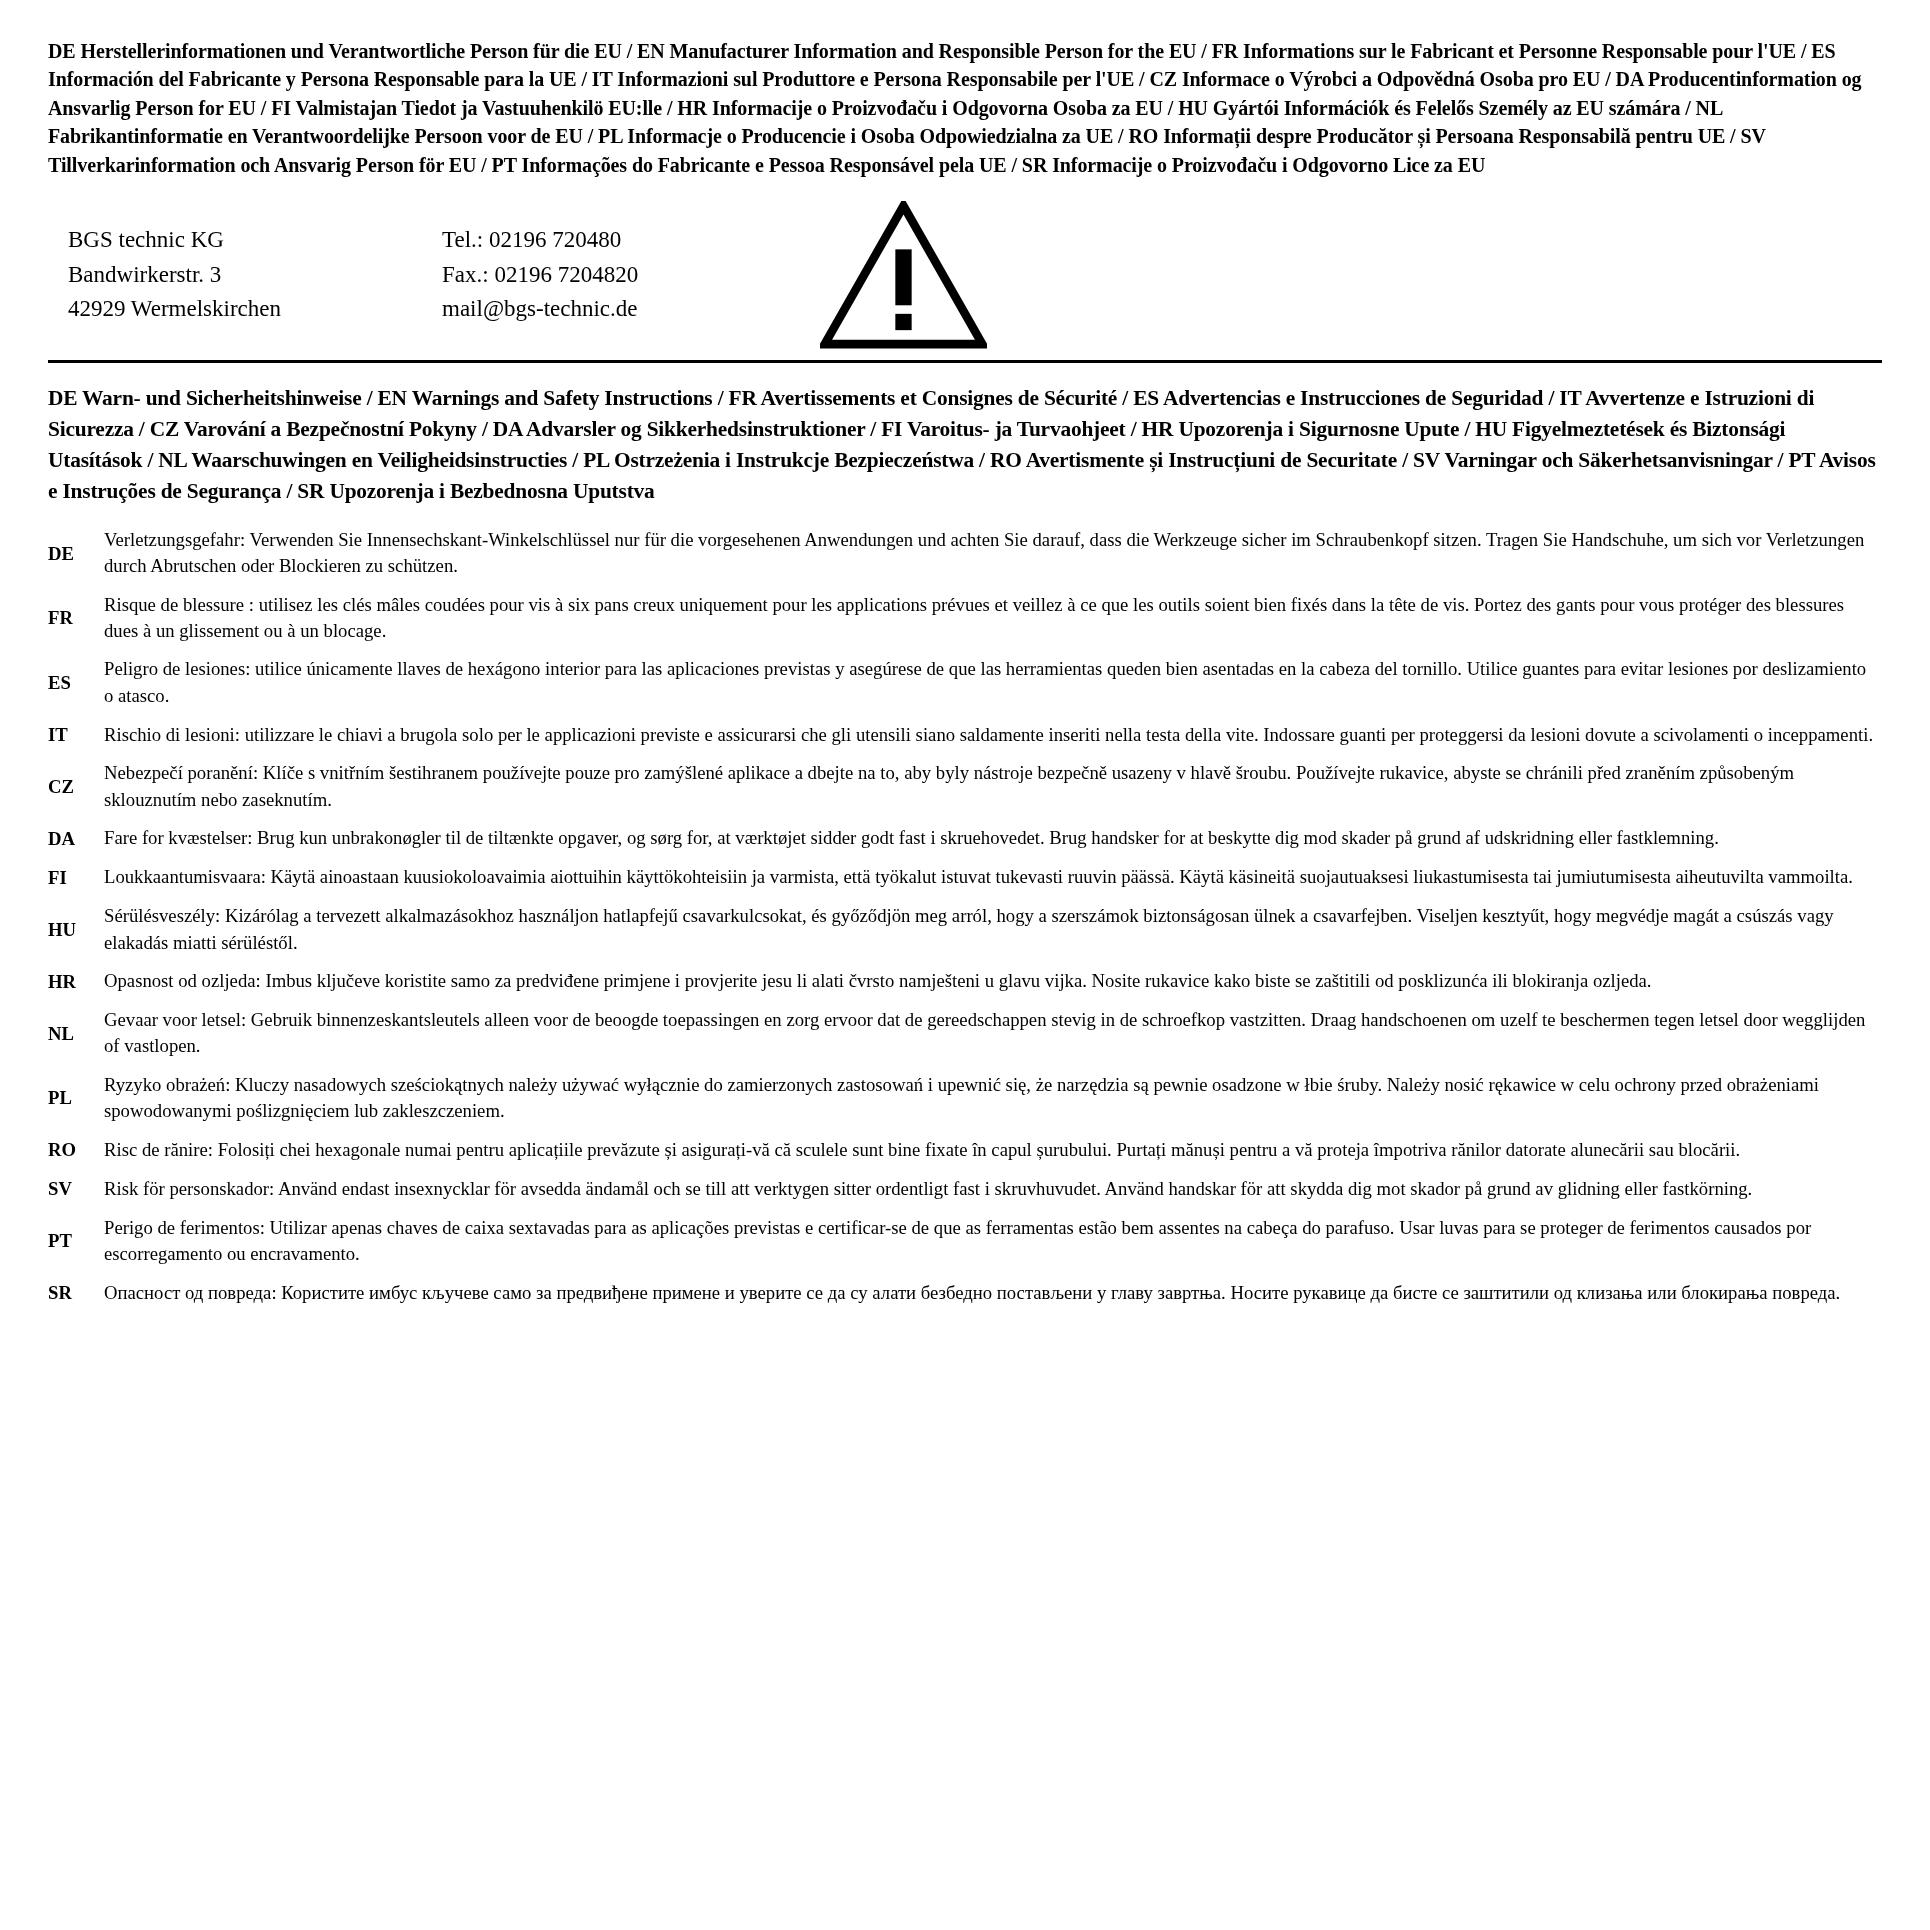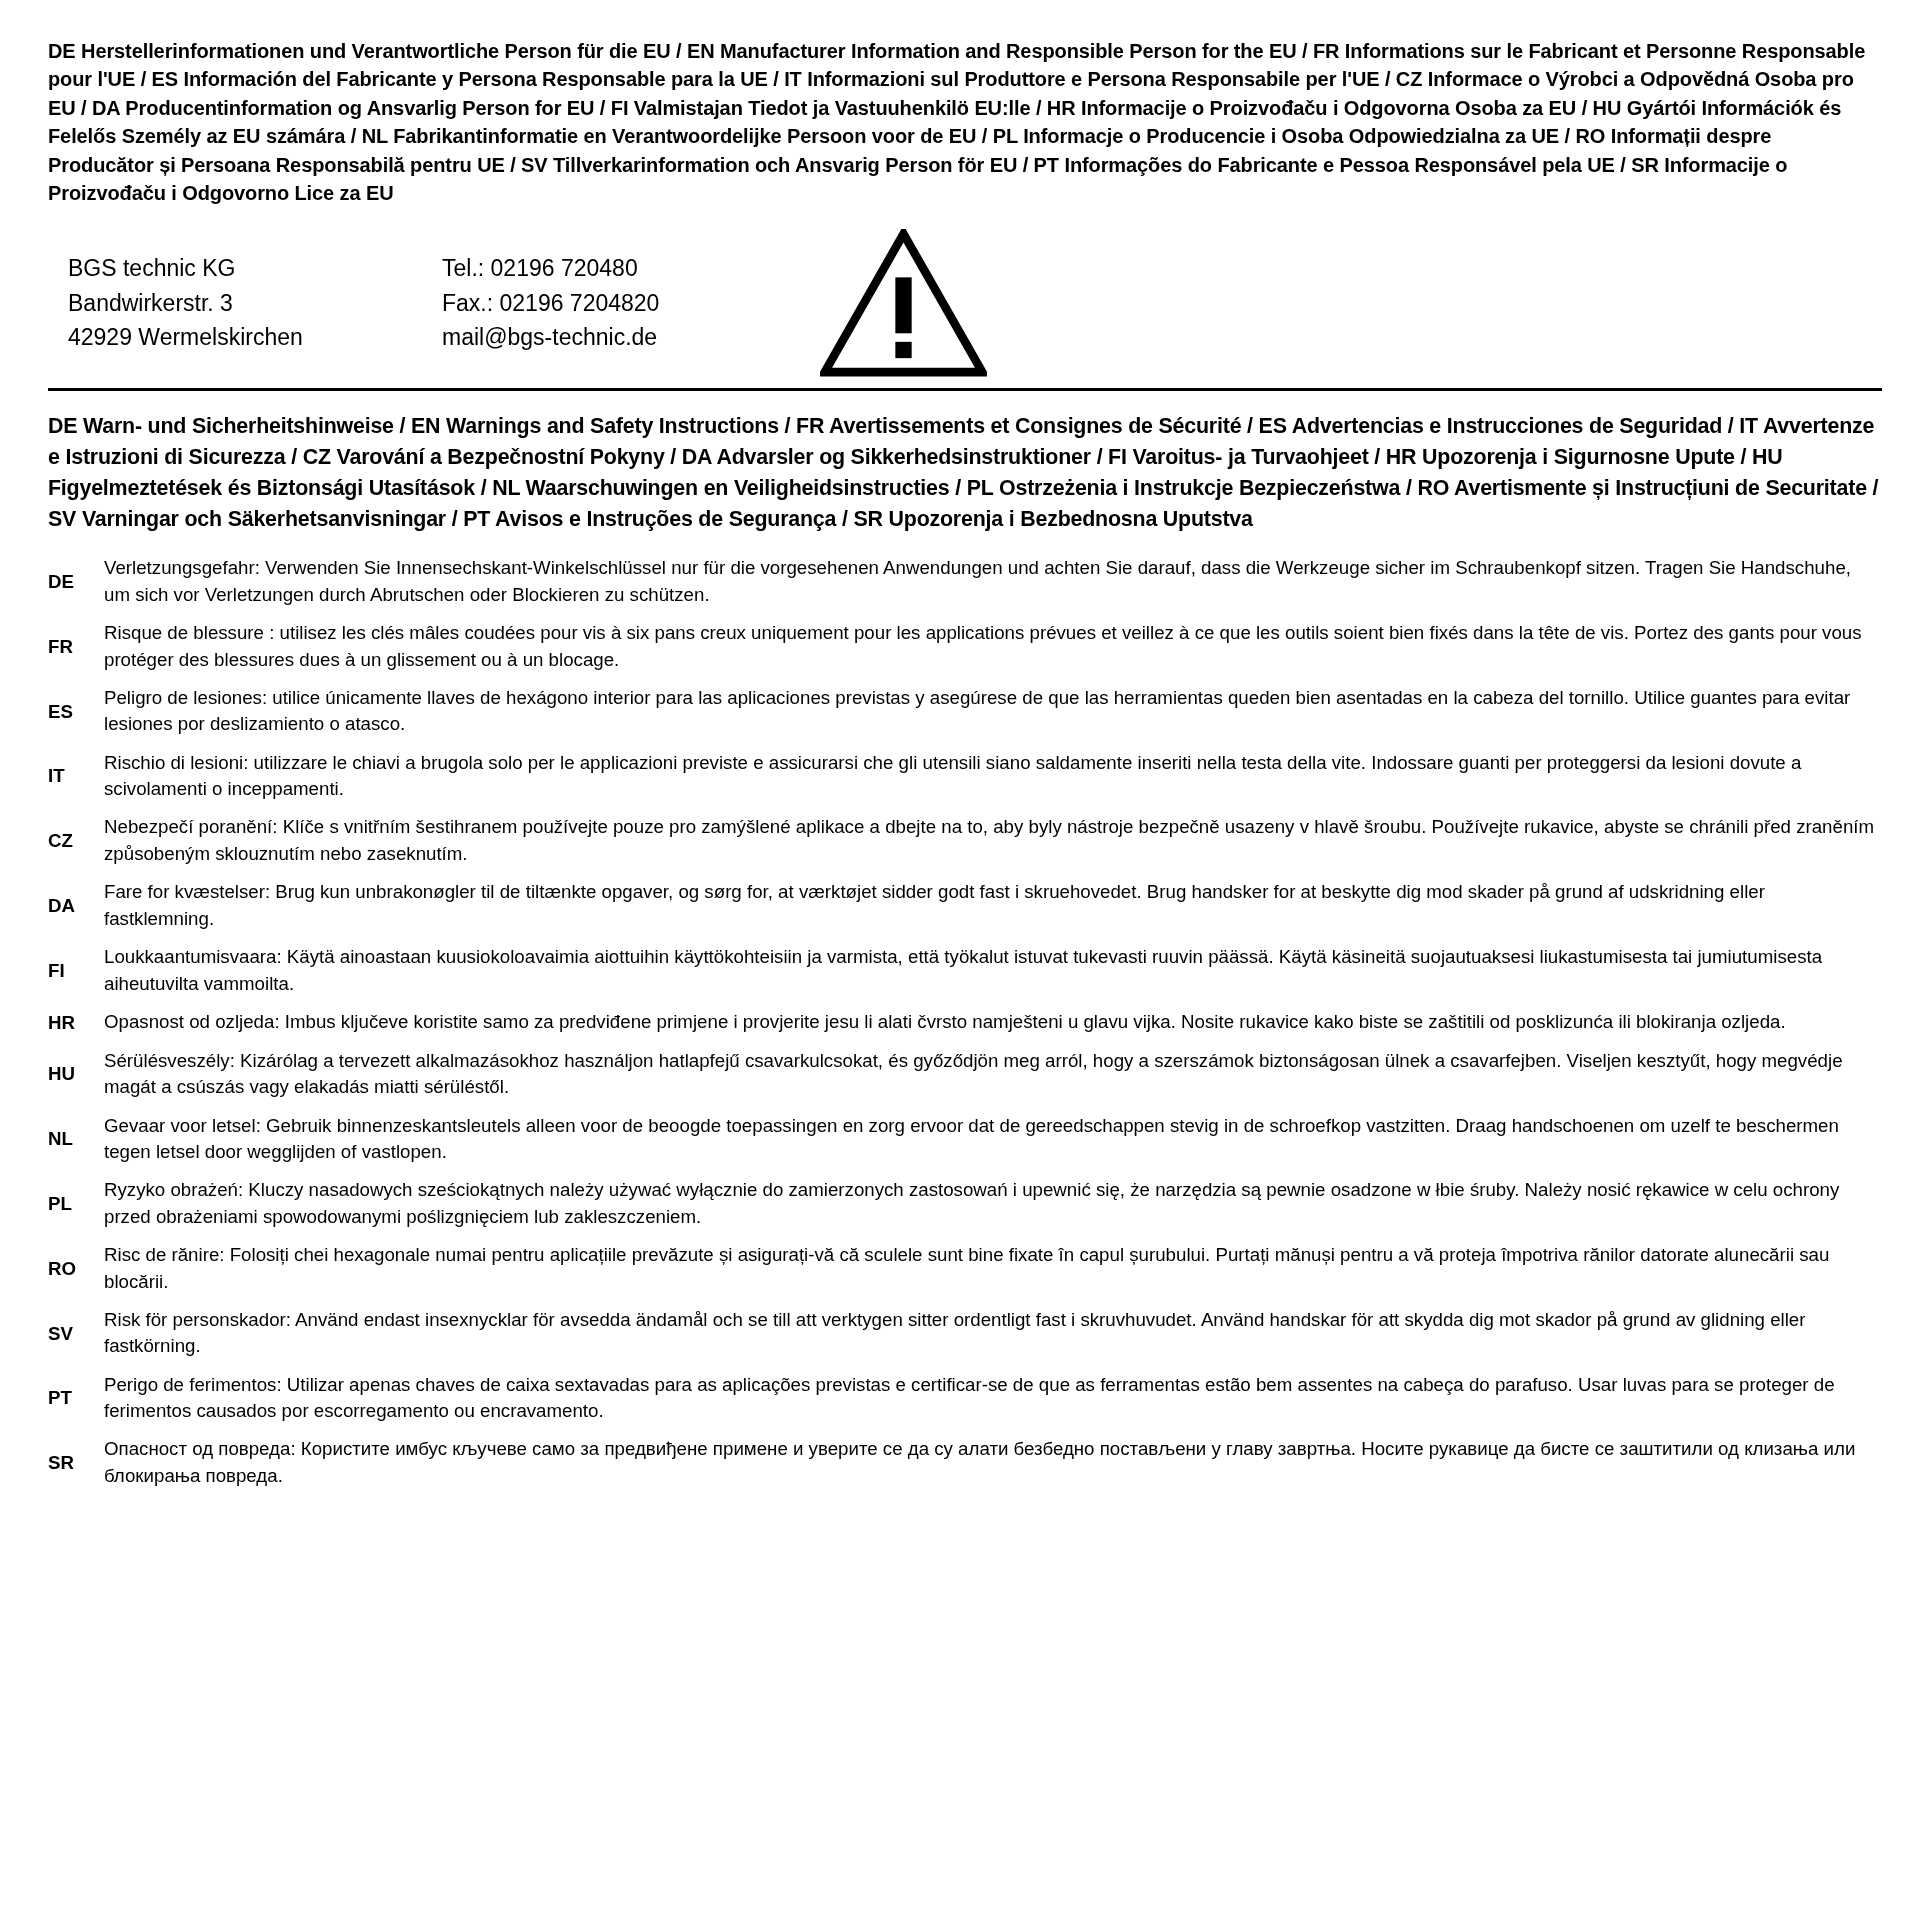--- a/index.html
+++ b/index.html
@@ -13,20 +13,21 @@
     font-family: "Liberation Sans", sans-serif;
     color: #000000;
     -webkit-font-smoothing: antialiased;
   }
   .page {
     box-sizing: border-box;
     width: 1930px;
     height: 1828px;
     padding: 37px 48px 0 48px;
     position: relative;
+    font-family: Liberation Serif, serif;
   }
 
   
   .header-langs {
     font-size: 20px;
     font-weight: bold;
     line-height: 1.42;
     letter-spacing: -0.1px;
     text-align: left;
     margin: 0 0 14px 0;
@@ -167,30 +168,30 @@
       <div class="row-code">DA</div>
       <div class="row-text">Fare for kvæstelser: Brug kun unbrakonøgler til de tiltænkte opgaver, og sørg for, at værktøjet sidder godt fast i skruehovedet. Brug handsker for at beskytte dig mod skader på grund af udskridning eller fastklemning.</div>
     </div>
 
     <div class="row">
       <div class="row-code">FI</div>
       <div class="row-text">Loukkaantumisvaara: Käytä ainoastaan kuusiokoloavaimia aiottuihin käyttökohteisiin ja varmista, että työkalut istuvat tukevasti ruuvin päässä. Käytä käsineitä suojautuaksesi liukastumisesta tai jumiutumisesta aiheutuvilta vammoilta.</div>
     </div>
 
     <div class="row">
+      <div class="row-code">HU</div>
+      <div class="row-text">Sérülésveszély: Kizárólag a tervezett alkalmazásokhoz használjon hatlapfejű csavarkulcsokat, és győződjön meg arról, hogy a szerszámok biztonságosan ülnek a csavarfejben. Viseljen kesztyűt, hogy megvédje magát a csúszás vagy elakadás miatti sérüléstől.</div>
+    </div>
+
+    <div class="row">
       <div class="row-code">HR</div>
       <div class="row-text">Opasnost od ozljeda: Imbus ključeve koristite samo za predviđene primjene i provjerite jesu li alati čvrsto namješteni u glavu vijka. Nosite rukavice kako biste se zaštitili od posklizunća ili blokiranja ozljeda.</div>
     </div>
 
     <div class="row">
-      <div class="row-code">HU</div>
-      <div class="row-text">Sérülésveszély: Kizárólag a tervezett alkalmazásokhoz használjon hatlapfejű csavarkulcsokat, és győződjön meg arról, hogy a szerszámok biztonságosan ülnek a csavarfejben. Viseljen kesztyűt, hogy megvédje magát a csúszás vagy elakadás miatti sérüléstől.</div>
-    </div>
-
-    <div class="row">
       <div class="row-code">NL</div>
       <div class="row-text">Gevaar voor letsel: Gebruik binnenzeskantsleutels alleen voor de beoogde toepassingen en zorg ervoor dat de gereedschappen stevig in de schroefkop vastzitten. Draag handschoenen om uzelf te beschermen tegen letsel door wegglijden of vastlopen.</div>
     </div>
 
     <div class="row">
       <div class="row-code">PL</div>
       <div class="row-text">Ryzyko obrażeń: Kluczy nasadowych sześciokątnych należy używać wyłącznie do zamierzonych zastosowań i upewnić się, że narzędzia są pewnie osadzone w łbie śruby. Należy nosić rękawice w celu ochrony przed obrażeniami spowodowanymi poślizgnięciem lub zakleszczeniem.</div>
     </div>
 
     <div class="row">

